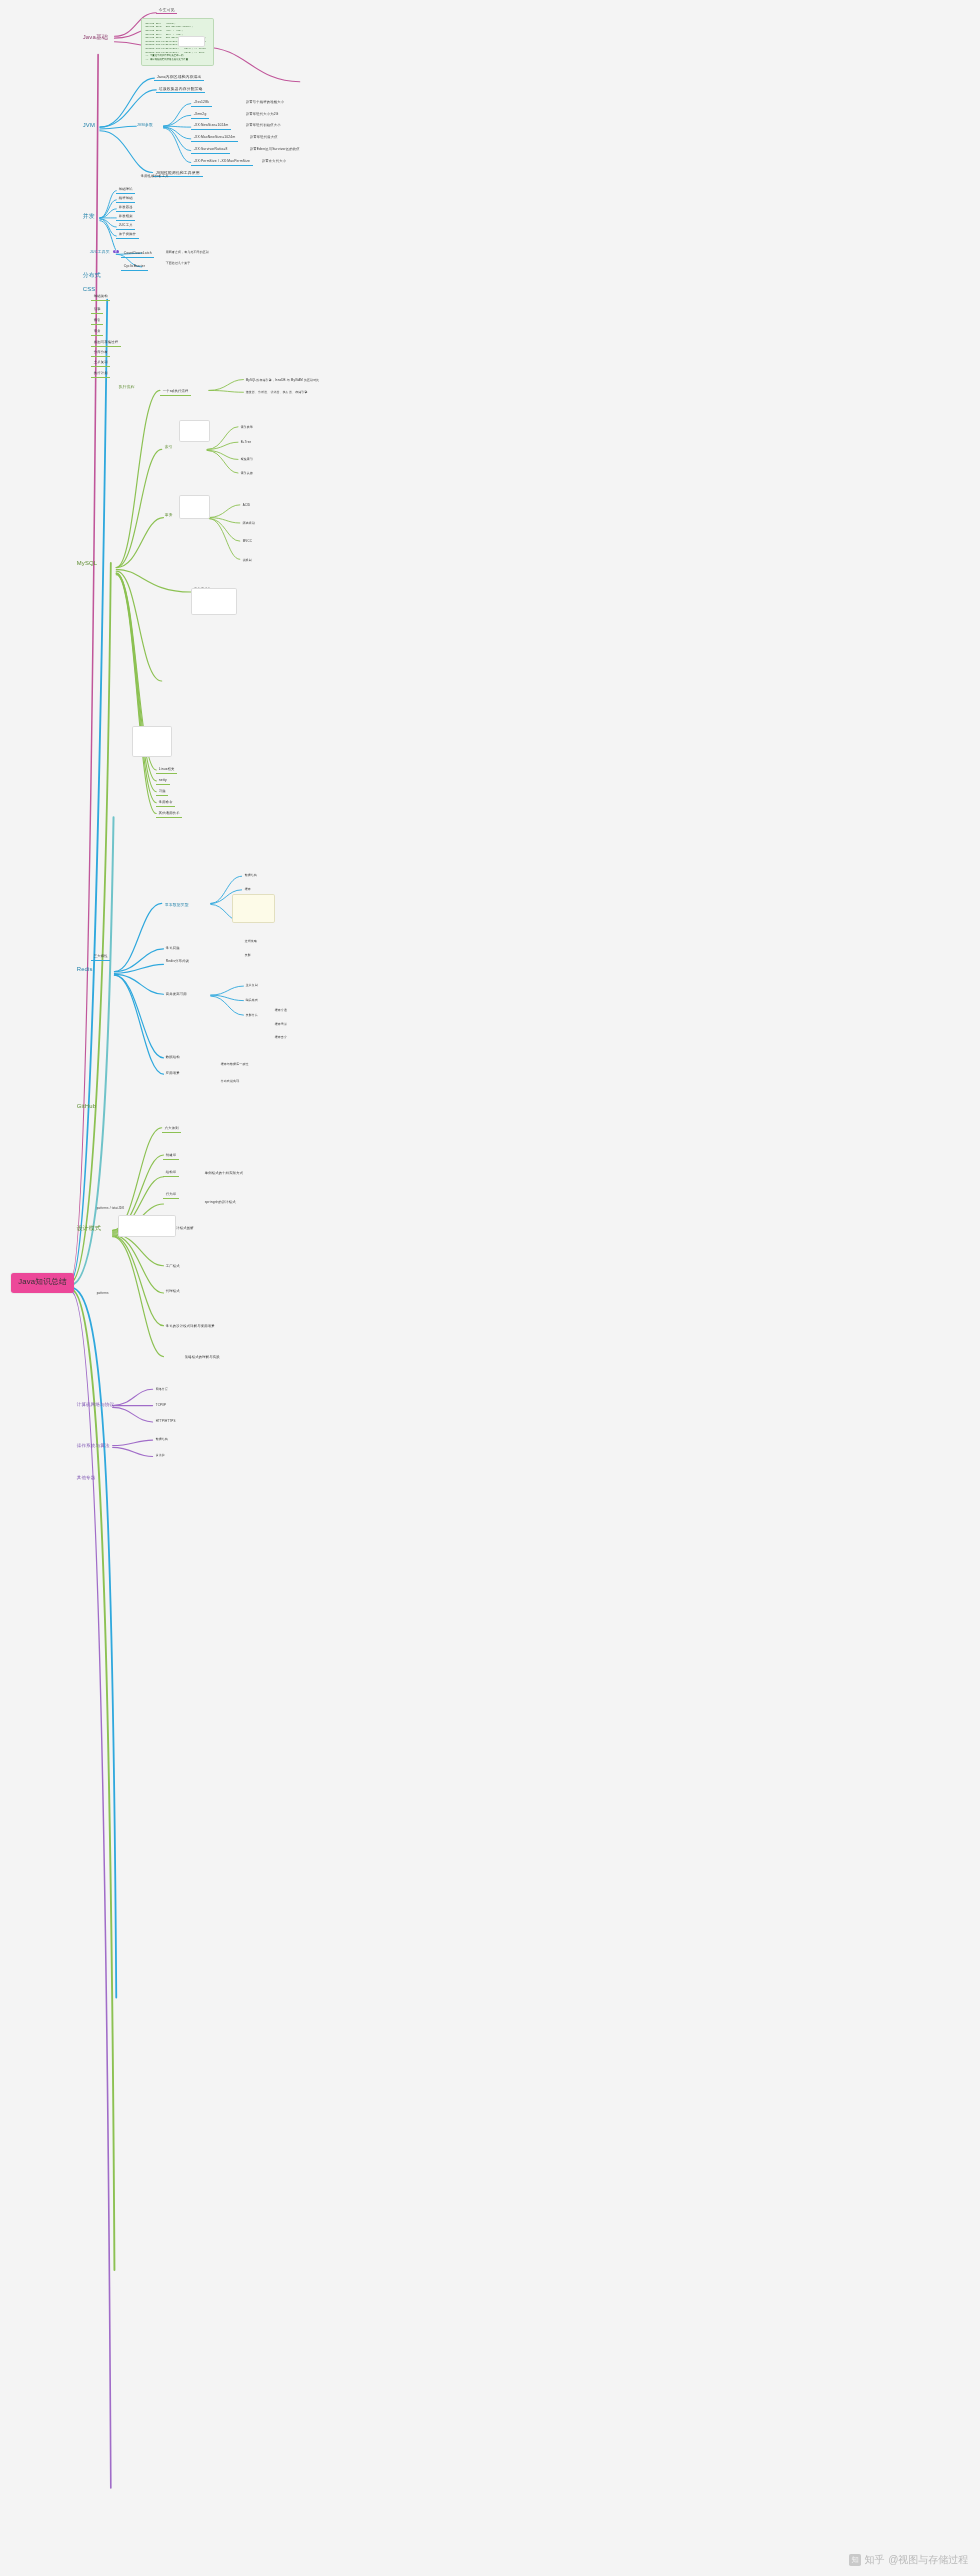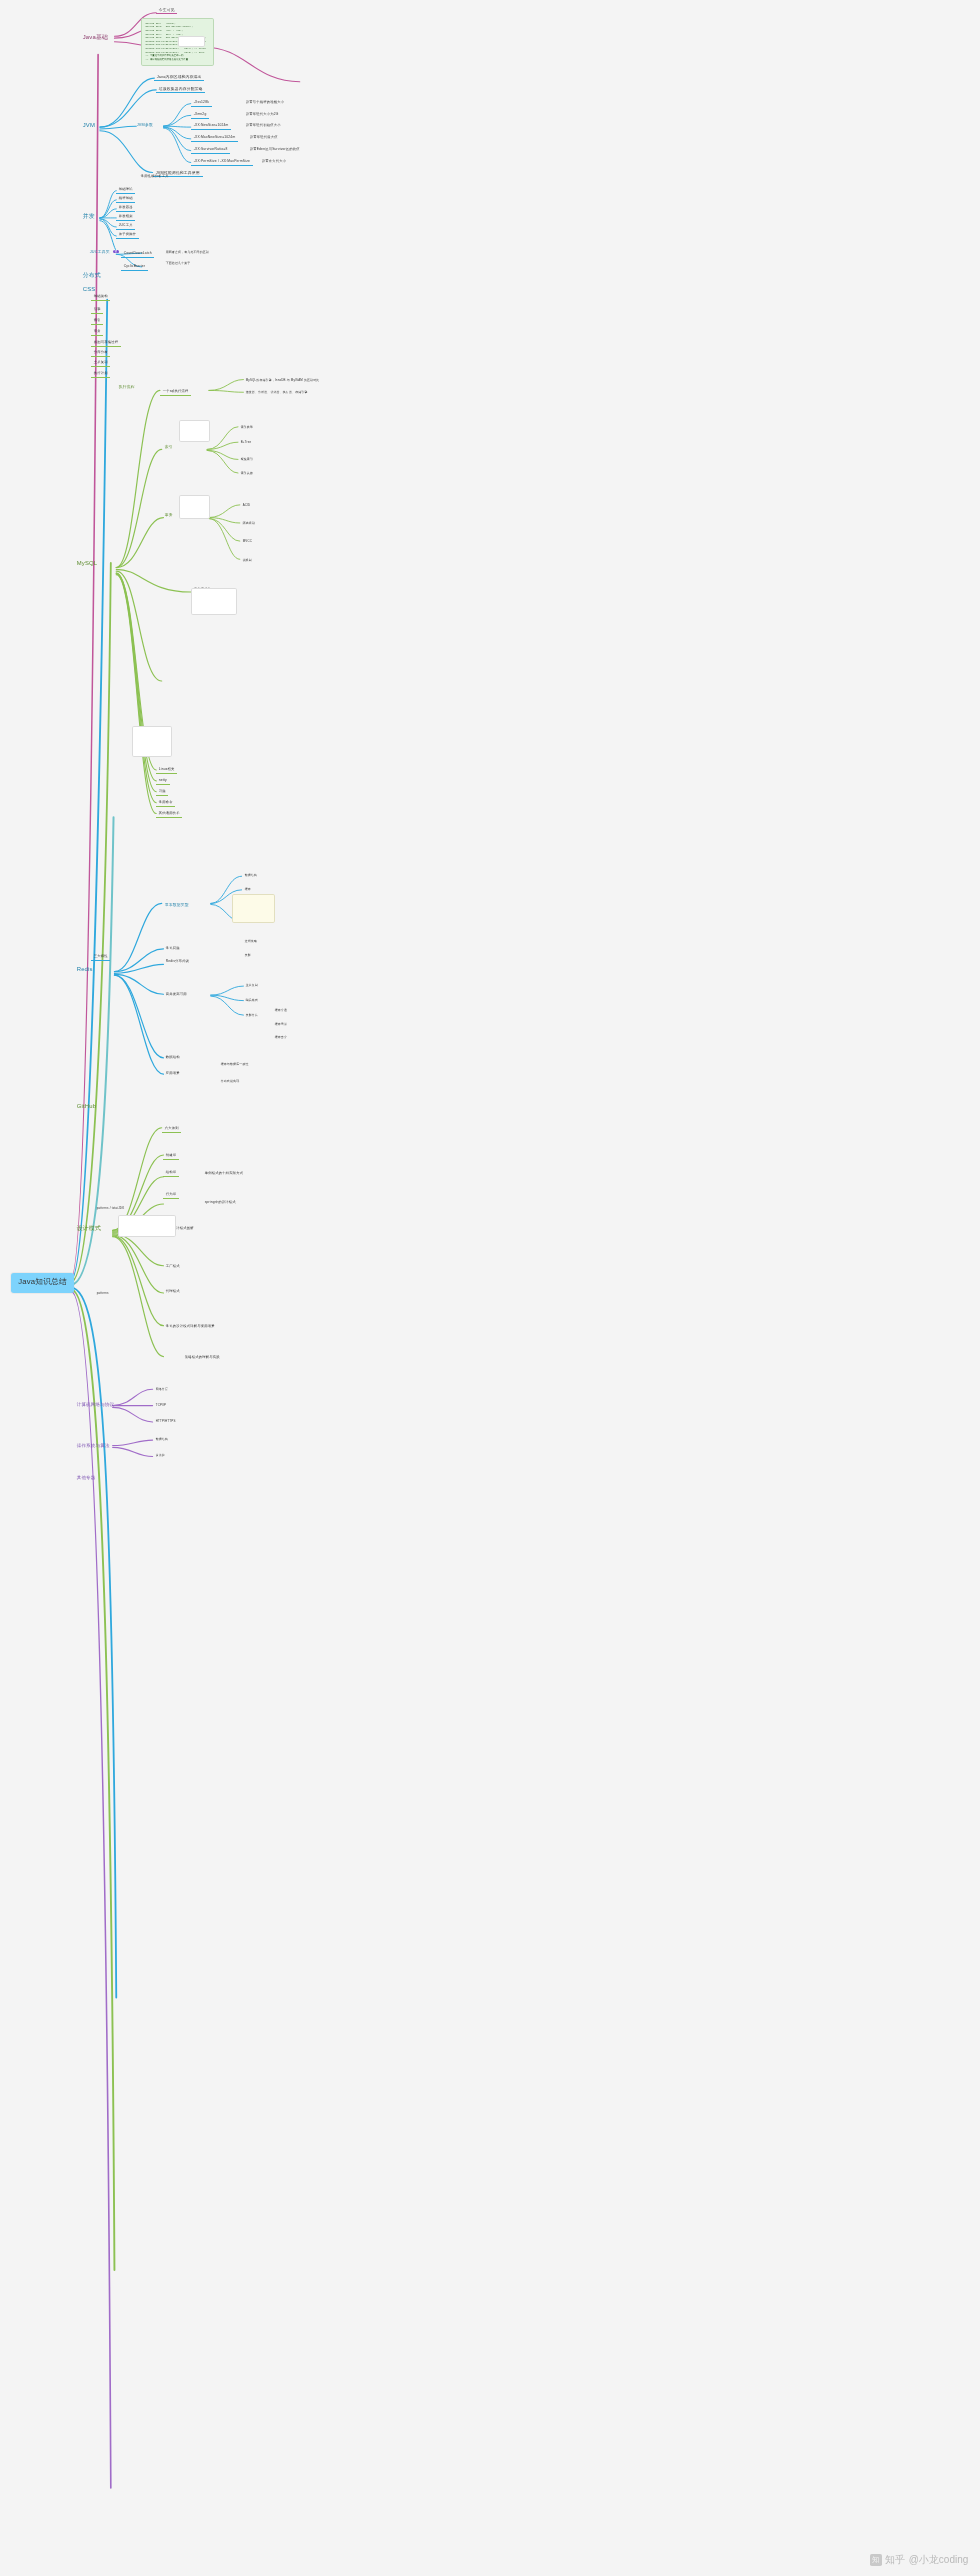--- a/index.html
+++ b/index.html
@@ -3,21 +3,21 @@
 <meta charset="utf-8">
 <style>
   html,body{margin:0;padding:0;background:#f4f4f4;}
   body{font-family:"Liberation Sans","DejaVu Sans",sans-serif;}
   #stage{position:relative;width:981px;height:2576px;background:#f4f4f4;overflow:hidden;}
   svg.links{position:absolute;left:0;top:0;width:981px;height:2576px;pointer-events:none;}
   .node{position:absolute;white-space:nowrap;box-sizing:border-box;
         background:#fbfbfb;border-bottom:1.1px solid #999;
         color:#333;letter-spacing:0.2px;line-height:1.15;
         padding:0.9px 2.7px 0.9px 2.7px;}
-  .root{background:#7dd3fc;border:none;border-radius:2.7px;
+  .root{background:#ec4899;border:none;border-radius:2.7px;
         font-size:7.7px;color:#333;padding:5.4px 7.3px;
         box-shadow:0 0 0 0.9px rgba(0,0,0,.04);}
   .lvl1{font-size:5.9px;border-bottom-width:1.2px;background:transparent;}
   .lvl2{font-size:4.5px;border-bottom-width:1px;background:transparent;}
   .lvl3{font-size:3.8px;border-bottom-width:0.9px;background:transparent;}
   .lvl4{font-size:3.3px;border-bottom-width:0.8px;background:transparent;}
   .lvl5{font-size:2.9px;border-bottom-width:0.7px;background:transparent;}
   .plain{border-bottom:none;background:transparent;}
   .codebox{position:absolute;background:#e3f3e0;border:0.9px solid #bcd9b6;
            border-radius:1.8px;padding:2.7px 3.6px;font-family:"Liberation Mono","DejaVu Sans Mono",monospace;
@@ -275,17 +275,17 @@
   <div class="imgbox white" style="left:179px;top:420px;width:29px;height:20px;"></div>
   <div class="imgbox white" style="left:179px;top:495px;width:29px;height:22px;"></div>
   <div class="imgbox white" style="left:191px;top:588px;width:44px;height:25.4px;"></div>
   <div class="imgbox white" style="left:132px;top:726px;width:38px;height:29px;"></div>
   <div class="imgbox" style="left:232px;top:894px;width:41px;height:27px;"></div>
   <div class="imgbox white" style="left:118px;top:1215px;width:56px;height:20px;"></div>
 
   <div class="watermark">
     <span class="wm-logo">知</span>
     <span>知乎</span>
-    <span>@小龙coding</span>
+    <span>@视图与存储过程</span>
   </div>
 
 </div>
 
 
 </body></html>

